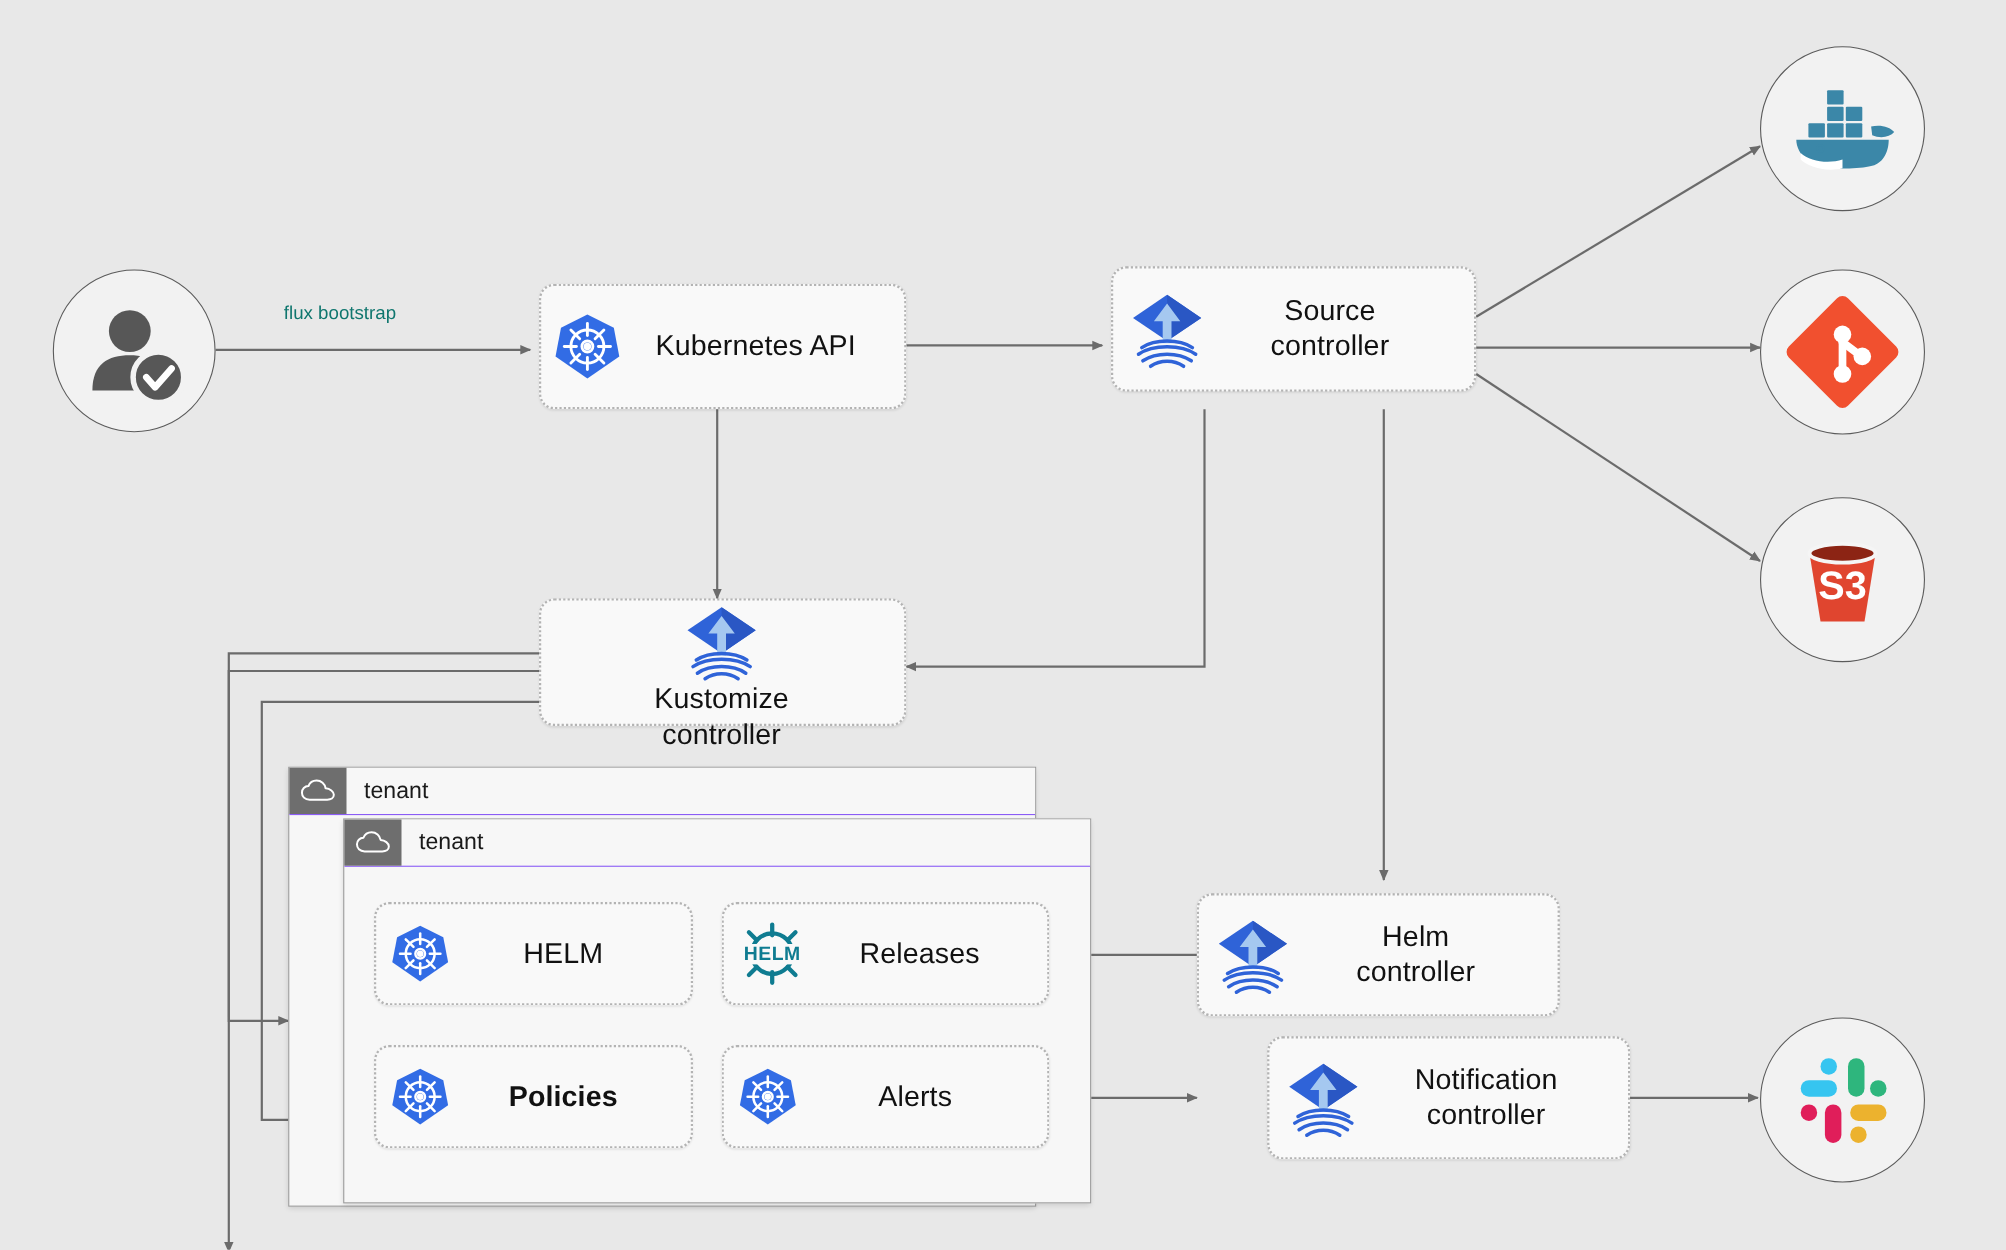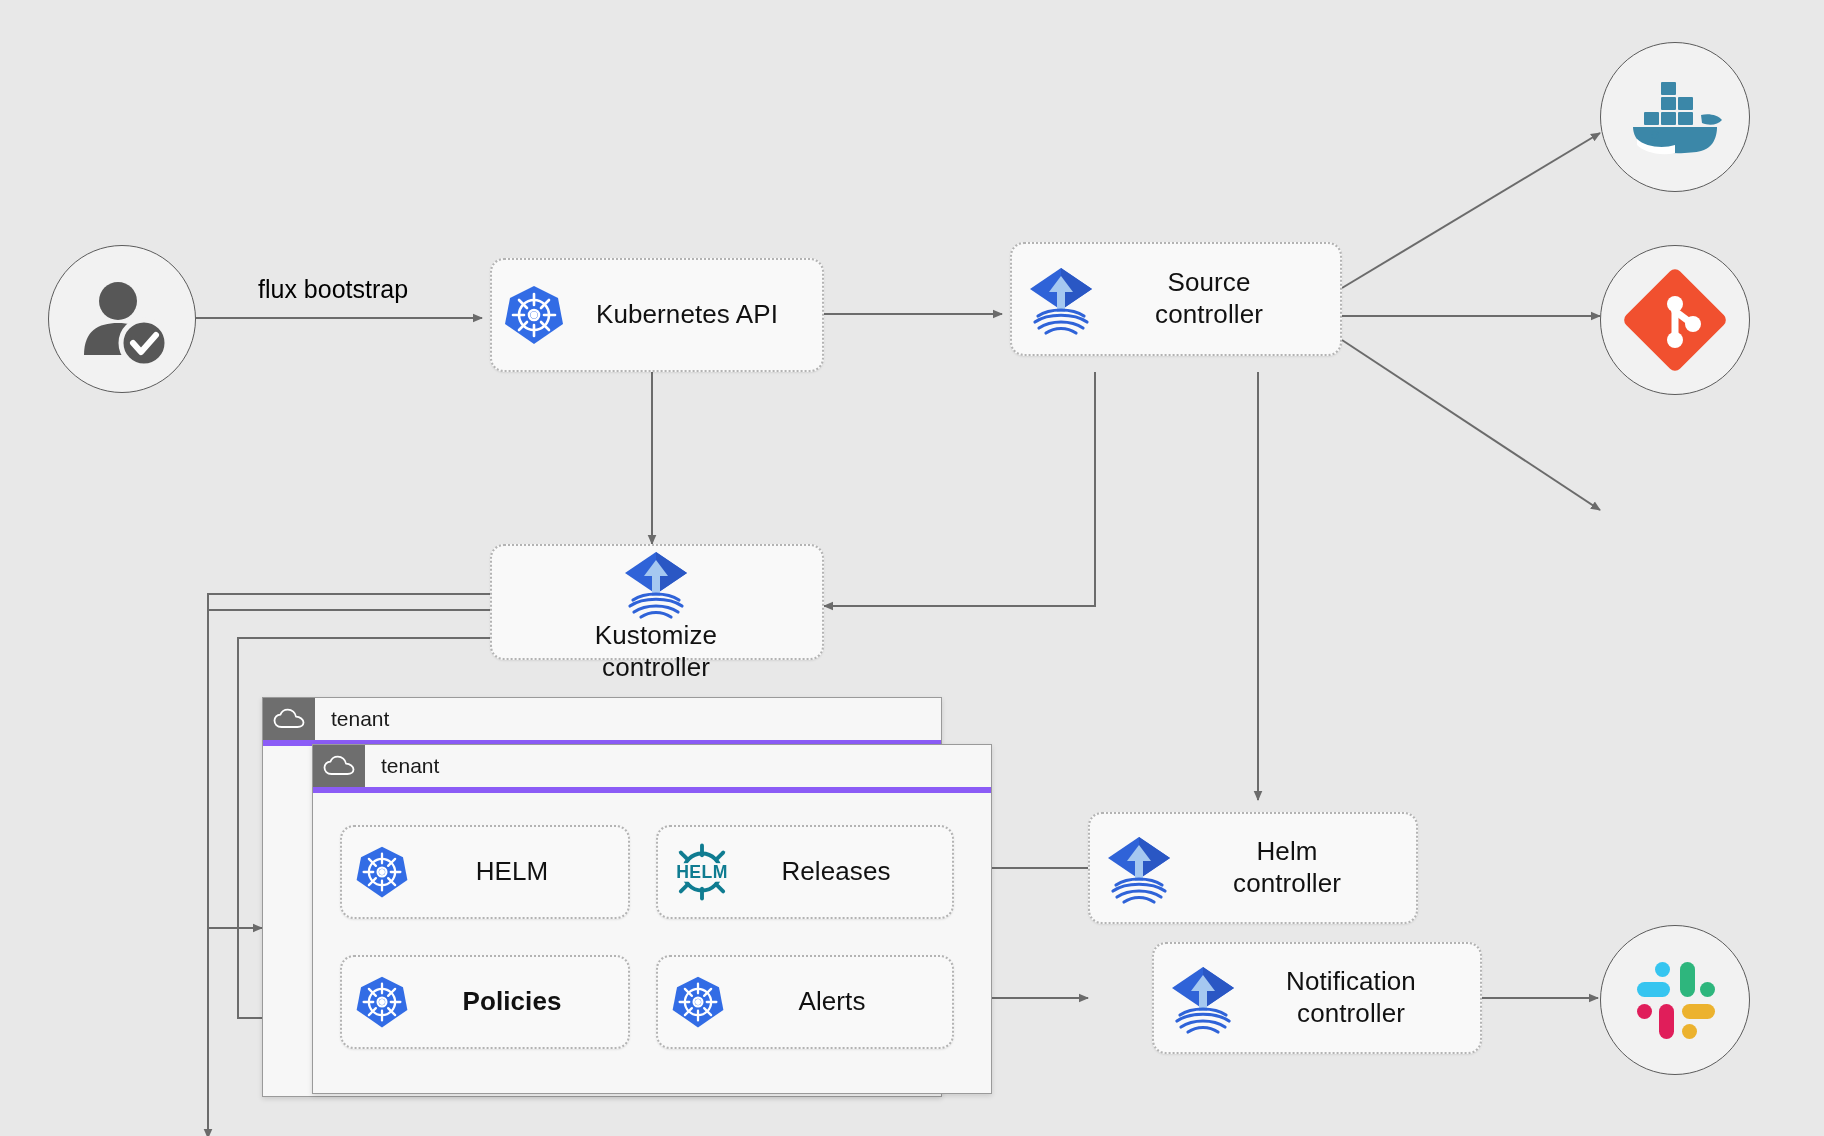--- a/index.html
+++ b/index.html
@@ -41,33 +41,33 @@
   }
 
   
   .tenant{
     position:absolute;box-sizing:border-box;
     background:#f7f7f7;border:1px solid #9a9a9a;
     box-shadow:0 2px 5px rgba(0,0,0,.13);
   }
   .tenant-bar{
     position:relative;height:42px;display:flex;align-items:stretch;
-    border-bottom:6px solid #8b5cf6;background:#f7f7f7;
+    border-bottom:1px solid #8b5cf6;background:#f7f7f7;
   }
   .tenant-tab{
     width:52px;background:#6e6e6e;display:flex;align-items:center;justify-content:center;
   }
   .tenant-name{
     display:flex;align-items:center;padding-left:16px;font-size:21px;color:#1a1a1a;
   }
   .tenant-body{position:relative;}
 
   
   .edge-label{
-    position:absolute;font-size:25px;color:#000000;white-space:nowrap;
+    position:absolute;font-size:17px;color:#0f766e;white-space:nowrap;
   }
 </style>
 </head>
 <body>
 
 <div id="stage">
 
   <svg id="wires" viewBox="0 0 1824 1136" width="1824" height="1136">
     <defs>
       <marker id="ah" markerWidth="11" markerHeight="11" refX="9" refY="5.5" orient="auto" markerUnits="userSpaceOnUse">
@@ -235,20 +235,28 @@
       <g stroke="#ffffff" stroke-width="7" fill="none" stroke-linecap="round">
         <line x1="54" y1="38" x2="54" y2="74"></line>
         <line x1="54" y1="45" x2="70" y2="57"></line>
       </g>
       <circle cx="54" cy="38" r="8" fill="#ffffff"></circle>
       <circle cx="54" cy="74" r="8" fill="#ffffff"></circle>
       <circle cx="72" cy="58" r="8" fill="#ffffff"></circle>
     </svg>
   </div>
 
+  <div class="circ" style="left:1600px;top:452px;width:150px;height:150px;">
+    <svg width="108" height="108" viewBox="0 0 108 108">
+      <path d="M24,30 L84,30 L74,92 L34,92 Z" fill="#e0452f"></path>
+      <ellipse cx="54" cy="30" rx="30" ry="8.5" fill="#8c2414"></ellipse>
+      <ellipse cx="54" cy="30" rx="30" ry="8.5" fill="none" stroke="#f5f5f5" stroke-width="3.5"></ellipse>
+      <text x="54" y="72" font-family="'Liberation Sans',sans-serif" font-size="36" font-weight="bold" fill="#ffffff" text-anchor="middle">S3</text>
+    </svg>
+  </div>
 
   <div class="circ" style="left:1600px;top:925px;width:150px;height:150px;">
     <svg width="100" height="100" viewBox="0 0 100 100">
       <g>
         <rect x="30" y="12" width="15" height="15" rx="7.5" fill="#36c5f0"></rect>
         <rect x="12" y="32" width="33" height="15" rx="7.5" fill="#36c5f0"></rect>
         <rect x="55" y="12" width="15" height="35" rx="7.5" fill="#2eb67d"></rect>
         <rect x="75" y="32" width="15" height="15" rx="7.5" fill="#2eb67d"></rect>
         <rect x="12" y="54" width="15" height="15" rx="7.5" fill="#e01e5a"></rect>
         <rect x="34" y="54" width="15" height="35" rx="7.5" fill="#e01e5a"></rect>

